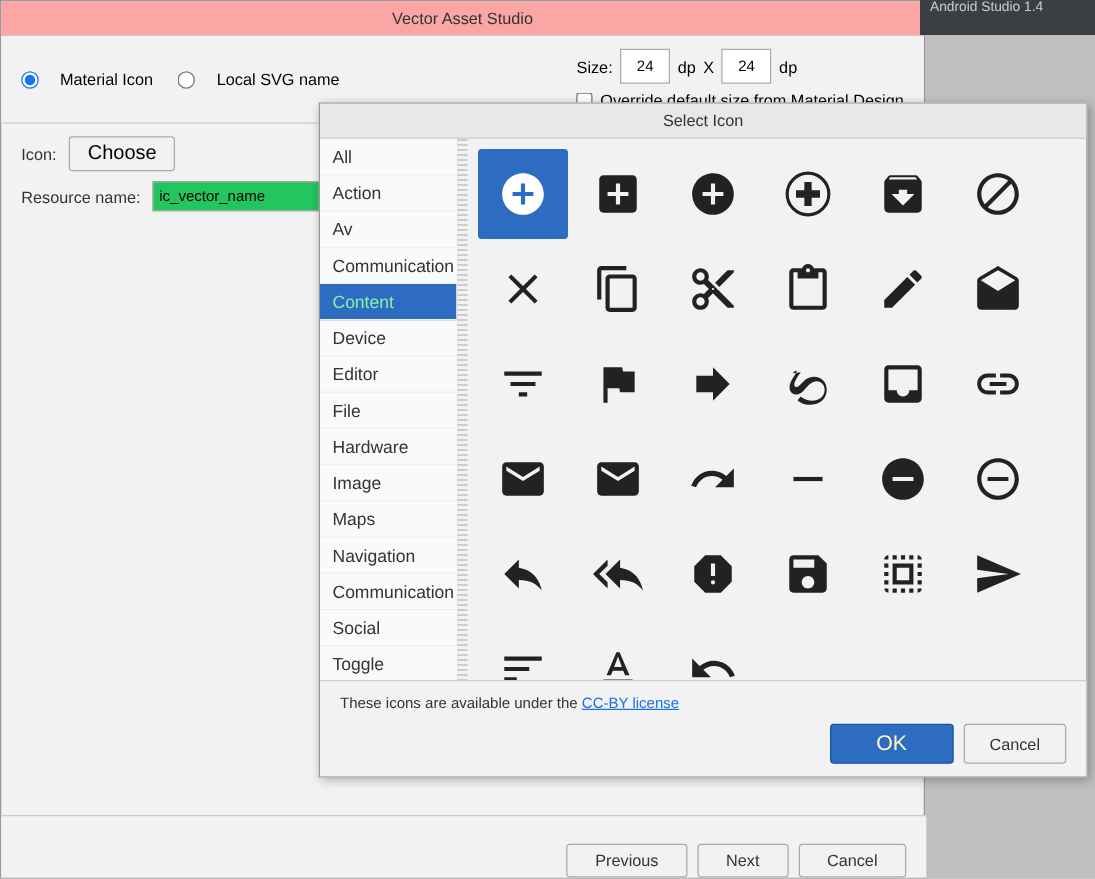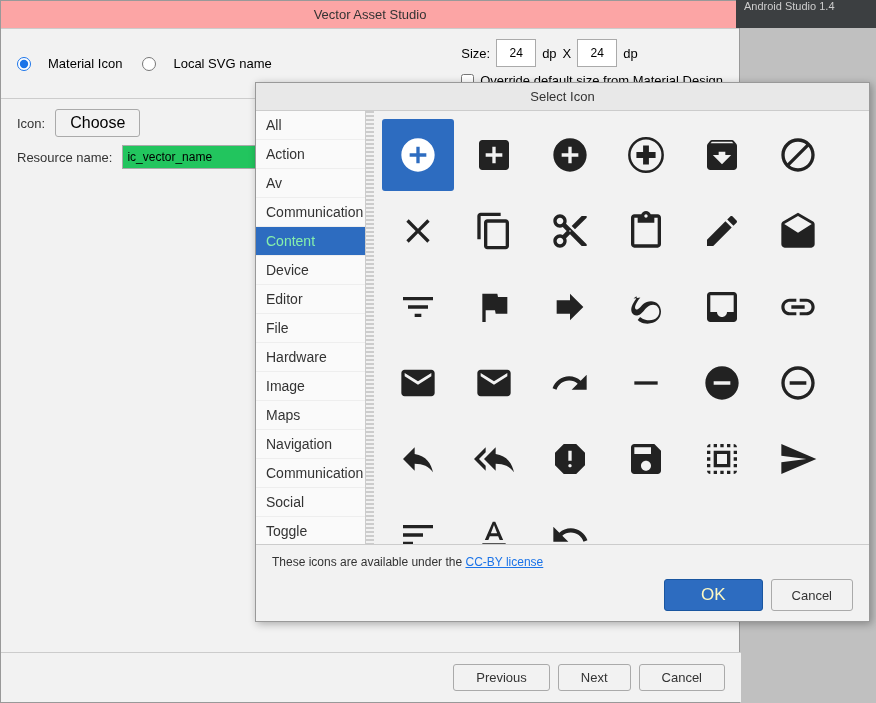--- a/index.html
+++ b/index.html
@@ -266,21 +266,21 @@
     
     .bottom-nav {
       position: absolute;
       bottom: 0;
       left: 0;
       width: 740px;
       height: 50px;
       background: #f2f2f2;
       border-top: 1px solid #ccc;
       display: flex;
-      align-items: center;
+      align-items: flex-end;
       justify-content: flex-end;
       gap: 8px;
       padding-right: 16px;
     }
 
     .btn-nav {
       padding: 5px 22px;
       background: #f2f2f2;
       color: #333;
       border: 1px solid #aaa;

